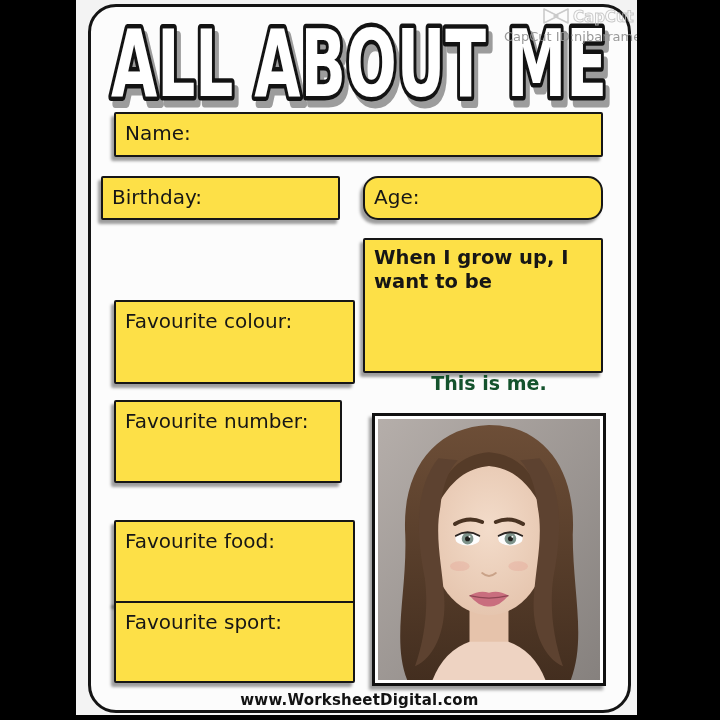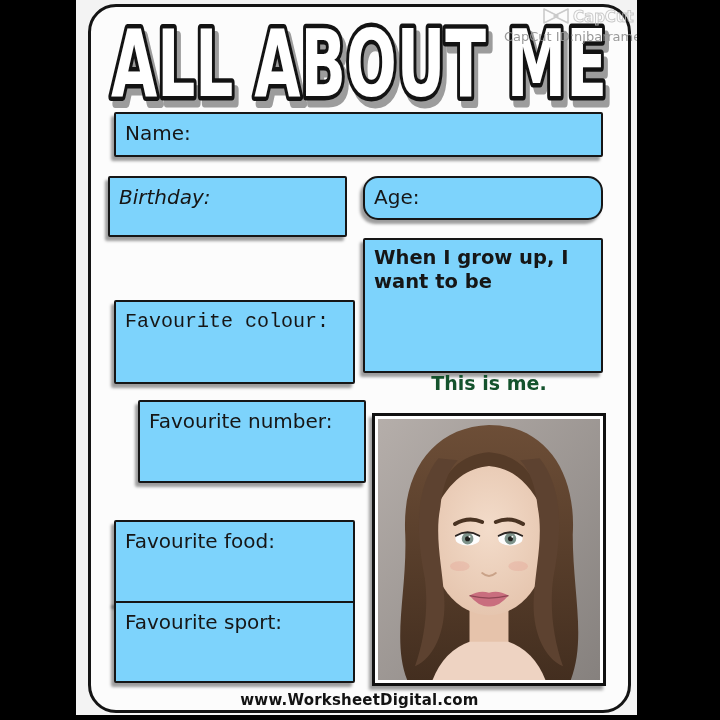--- a/index.html
+++ b/index.html
@@ -12,34 +12,34 @@
   .pillar{position:absolute;top:0;height:720px;background:#000;z-index:10;}
   .pillar.left{left:0;width:76px;}
   .pillar.right{left:637px;width:83px;}
   .bottom-strip{position:absolute;left:0;top:715px;width:720px;height:5px;background:#000;z-index:10;}
   .card{
     position:absolute;left:88px;top:4px;width:543px;height:709px;
     background:#fcfcfc;border:3px solid #141414;border-radius:28px;z-index:1;
   }
   .title-svg{position:absolute;left:88px;top:10px;width:543px;height:102px;z-index:2;}
   .field{
-    position:absolute;background:#7dd3fc;border:2.5px solid #161616;border-radius:2px;
+    position:absolute;background:#fde047;border:2.5px solid #161616;border-radius:2px;
     box-shadow:-3px 4px 3px rgba(0,0,0,0.38);z-index:2;
   }
   .field .label{
     display:block;padding:7px 0 0 9px;font-size:20px;color:#161616;line-height:1.25;
   }
   .f-name{left:114px;top:112px;width:489px;height:45px;}
-  .f-birthday{left:108px;top:176px;width:239px;height:61px;font-style:italic;}
+  .f-birthday{left:101px;top:176px;width:239px;height:44px;}
   .f-age{left:363px;top:176px;width:240px;height:44px;border-radius:15px;}
   .f-hobby{left:114px;top:238px;width:238px;height:45px;}
   .f-growup{left:363px;top:238px;width:240px;height:135px;}
   .f-growup .label{padding:6px 6px 0 9px;font-size:19.5px;font-weight:bold;}
-  .f-colour{left:114px;top:300px;width:241px;height:84px;font-family:Liberation Mono, monospace;}
-  .f-number{left:114px;top:400px;width:228px;height:83px;margin-left:24px;}
+  .f-colour{left:114px;top:300px;width:241px;height:84px;}
+  .f-number{left:114px;top:400px;width:228px;height:83px;}
   .f-food{left:114px;top:520px;width:241px;height:85px;}
   .f-sport{left:114px;top:601px;width:241px;height:82px;}
   .photo-caption{
     position:absolute;left:372px;top:372px;width:234px;z-index:2;
     text-align:center;font-size:19px;font-weight:600;color:#14532d;
   }
   .photo-frame{
     position:absolute;left:372px;top:413px;width:234px;height:273px;z-index:2;
     background:#ffffff;border:3px solid #111111;padding:3px;
     box-shadow:-3px 4px 3px rgba(0,0,0,0.38);

